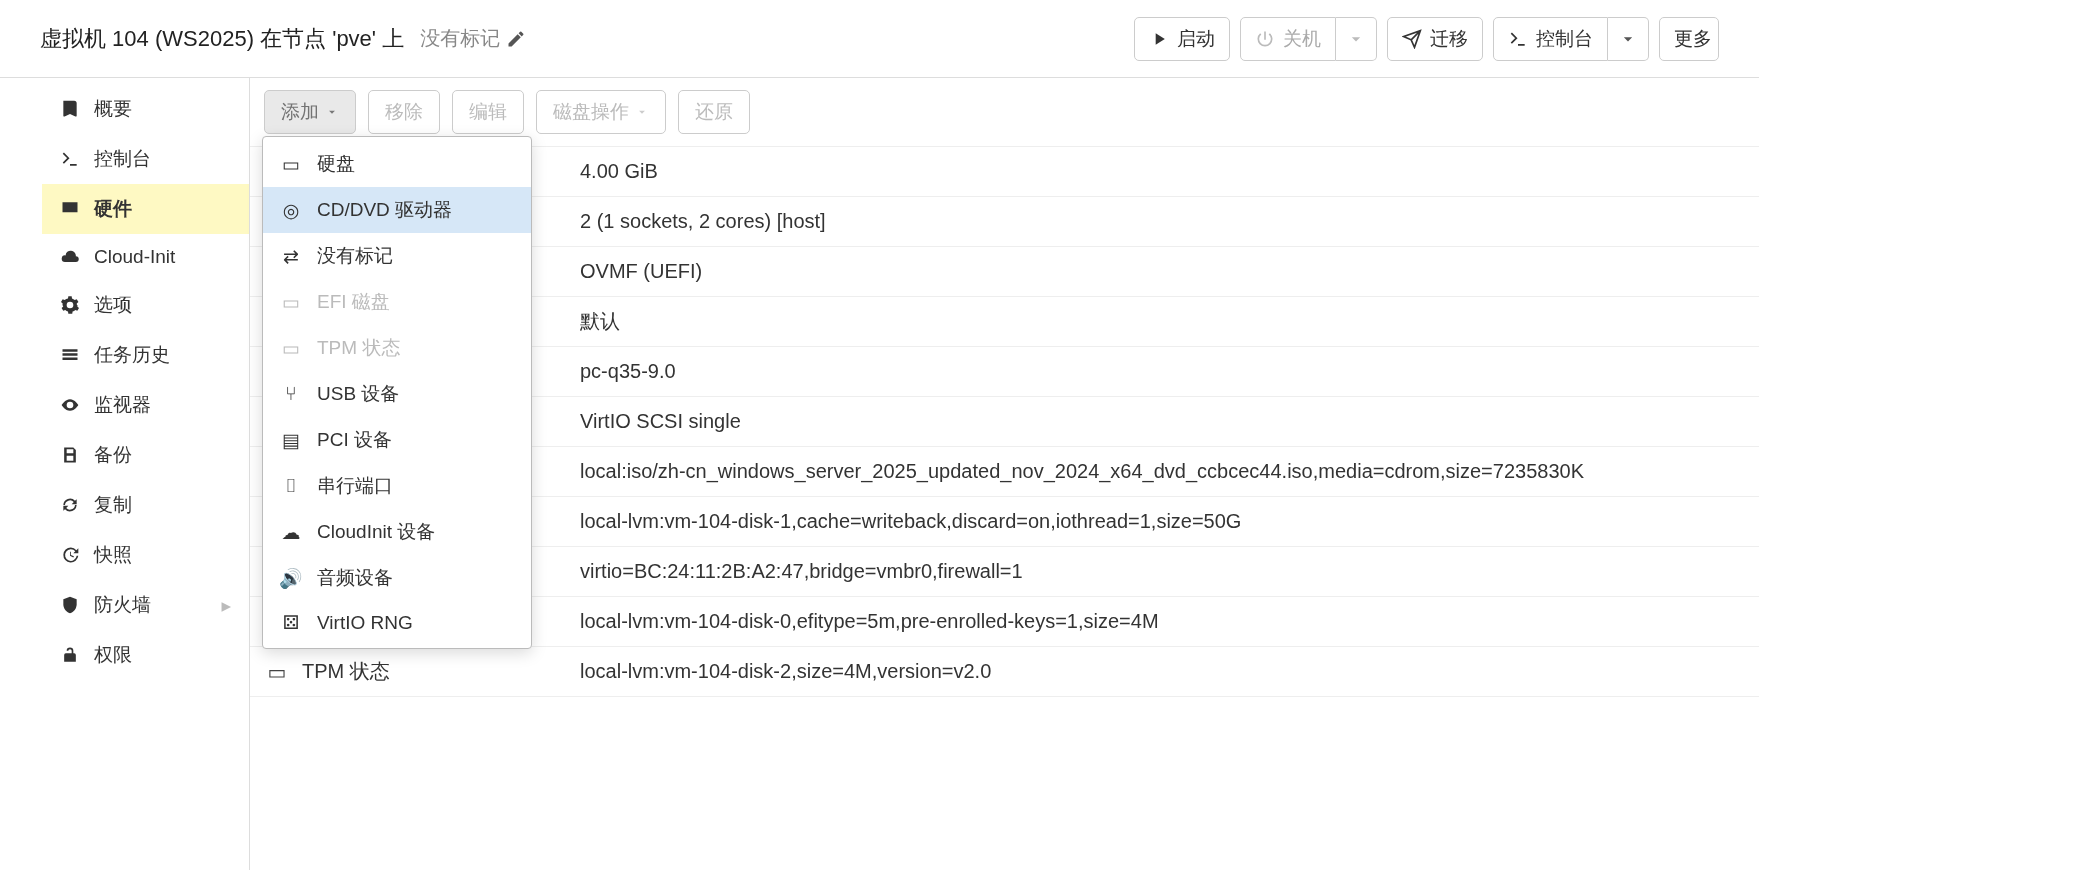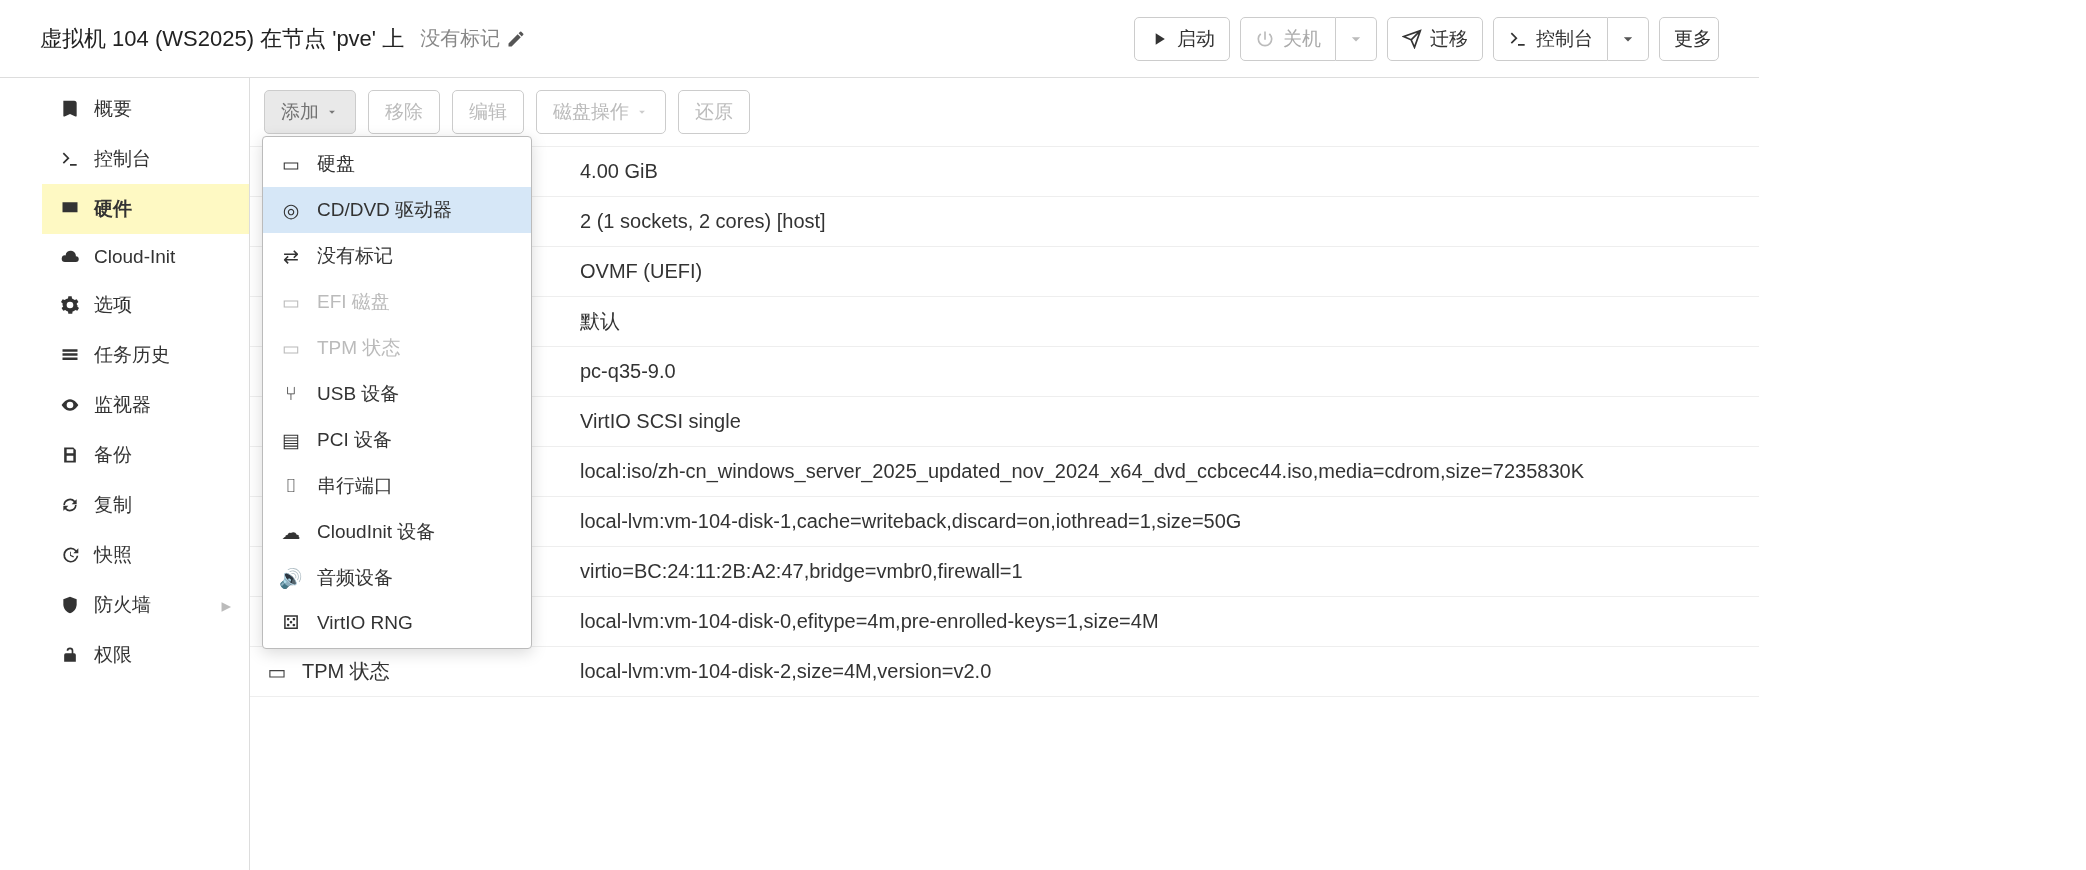--- a/index.html
+++ b/index.html
@@ -280,21 +280,21 @@
             <span class="rvalue">local-lvm:vm-104-disk-1,cache=writeback,discard=on,iothread=1,size=50G</span>
           </div>
         <div class="row">
             <span class="ricon">⇄</span>
             <span class="rlabel"></span>
             <span class="rvalue">virtio=BC:24:11:2B:A2:47,bridge=vmbr0,firewall=1</span>
           </div>
         <div class="row">
             <span class="ricon">▭</span>
             <span class="rlabel"></span>
-            <span class="rvalue">local-lvm:vm-104-disk-0,efitype=4m,pre-enrolled-keys=1,size=4M</span>
+            <span class="rvalue">local-lvm:vm-104-disk-0,efitype=5m,pre-enrolled-keys=1,size=4M</span>
           </div>
         <div class="row">
             <span class="ricon">▭</span>
             <span class="rlabel">TPM 状态</span>
             <span class="rvalue">local-lvm:vm-104-disk-2,size=4M,version=v2.0</span>
           </div>
       </div>
 
       <div class="dropdown">
         <div class="dd-item">

